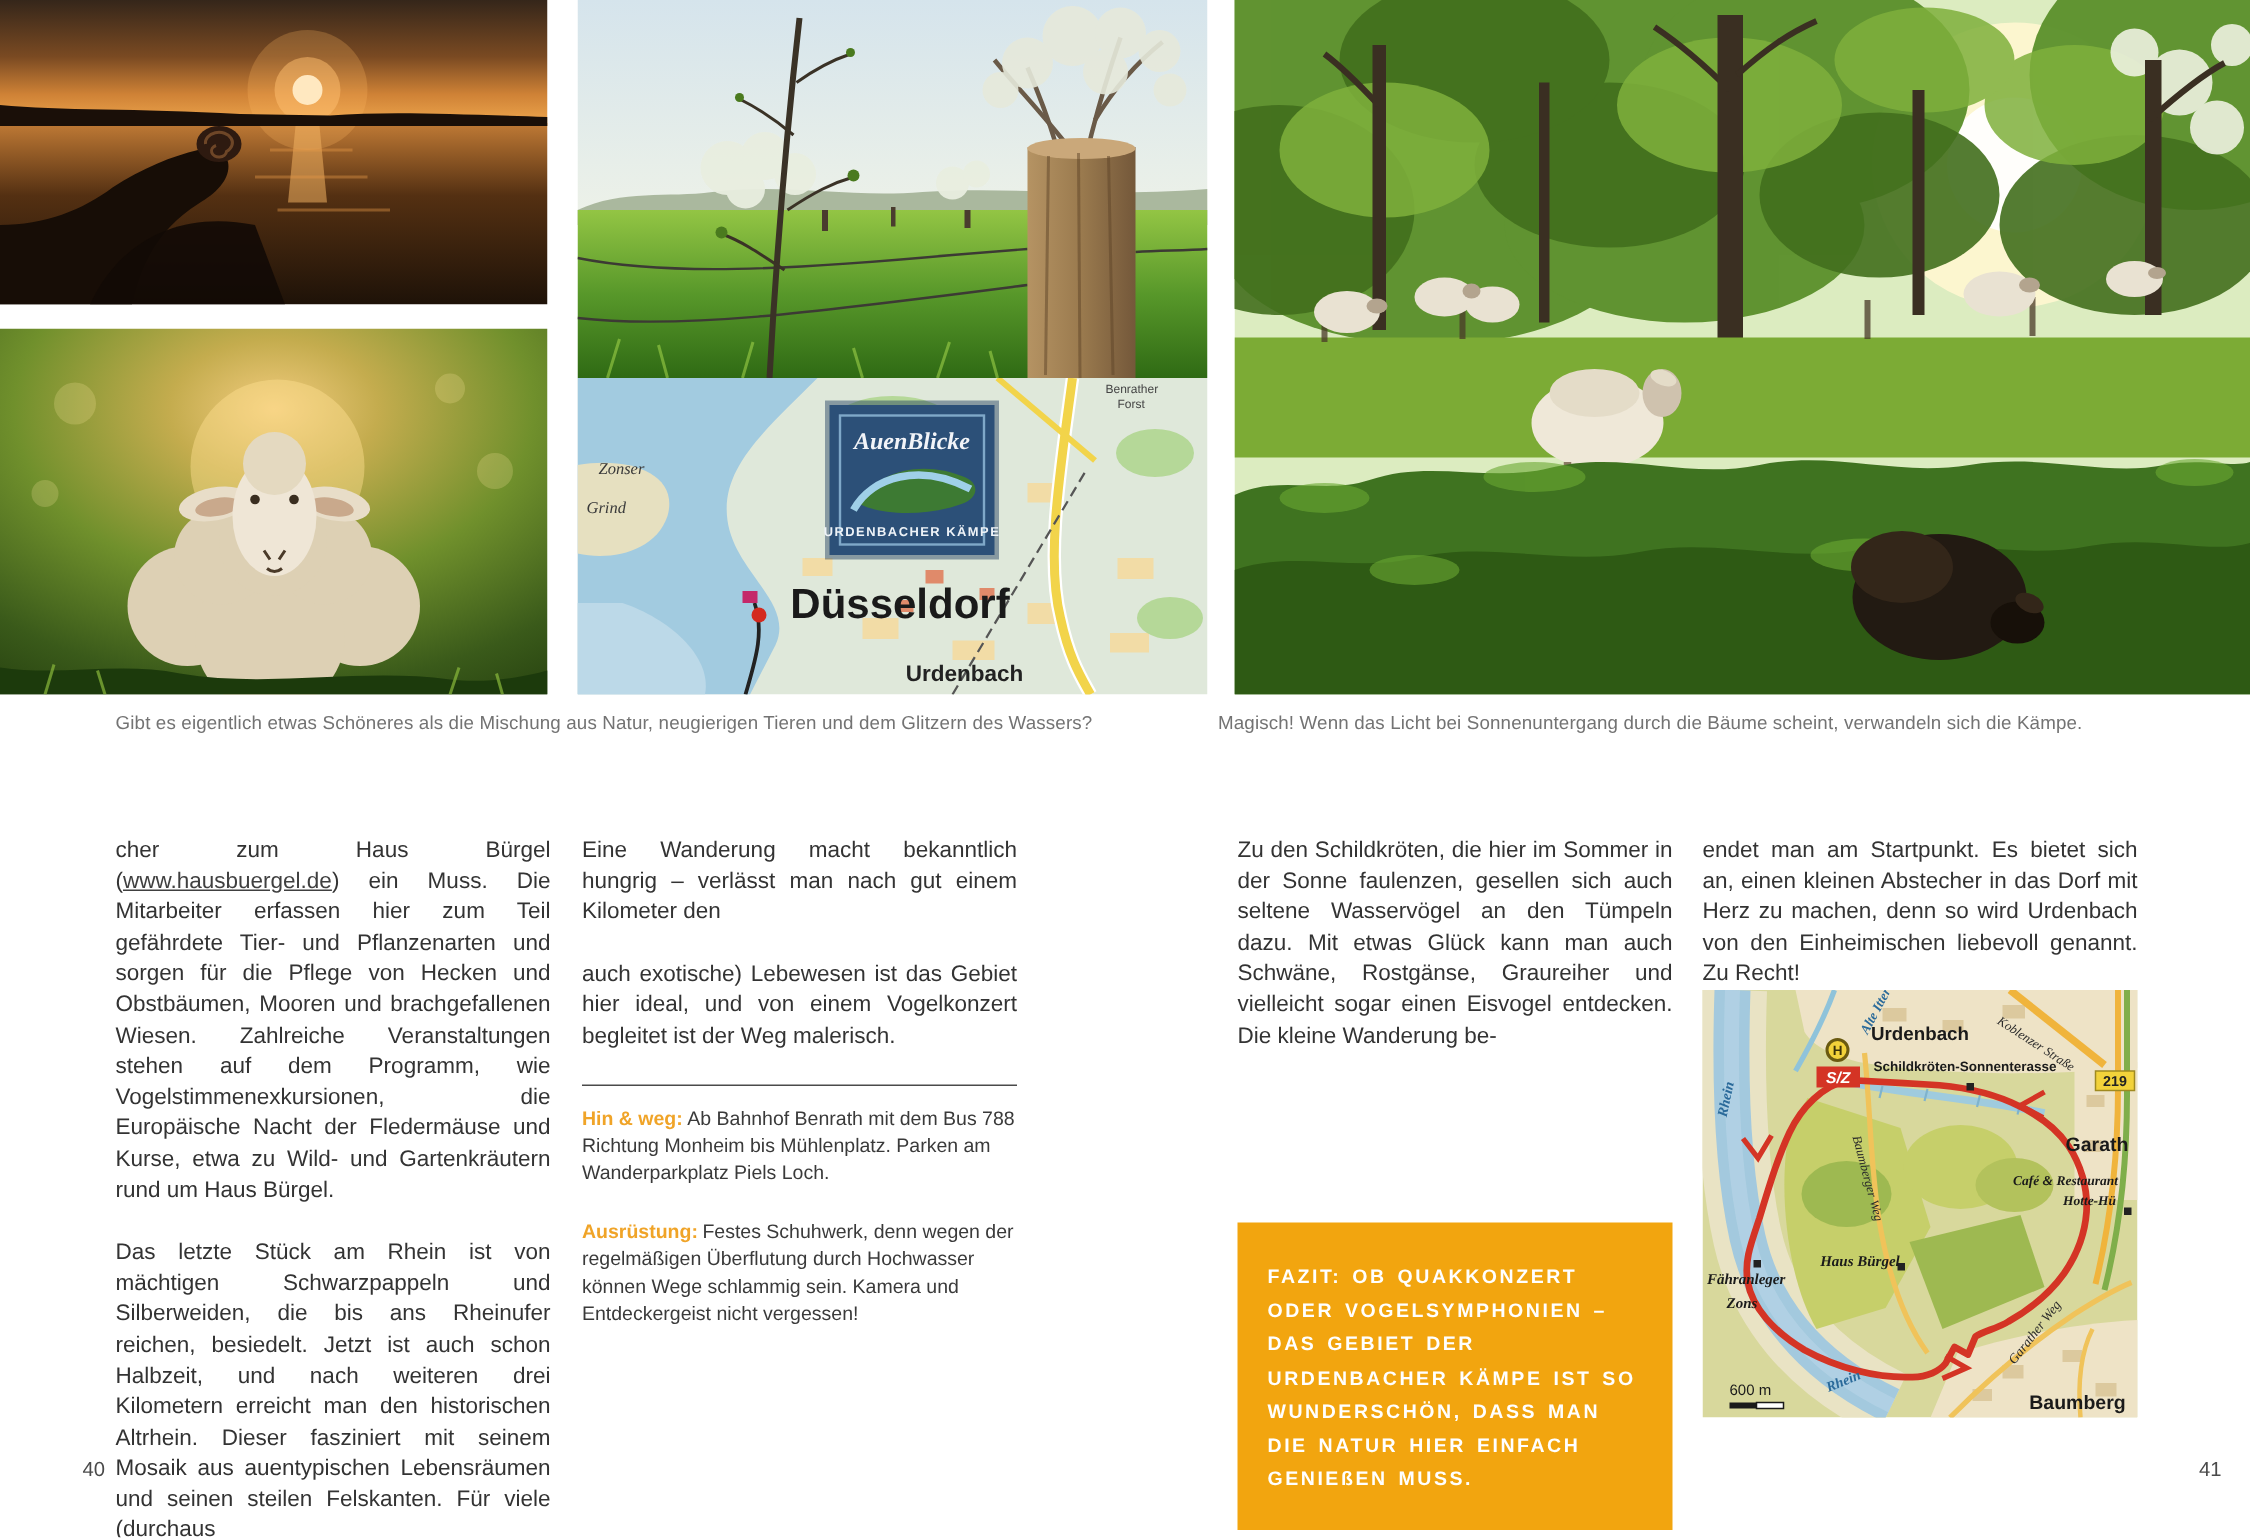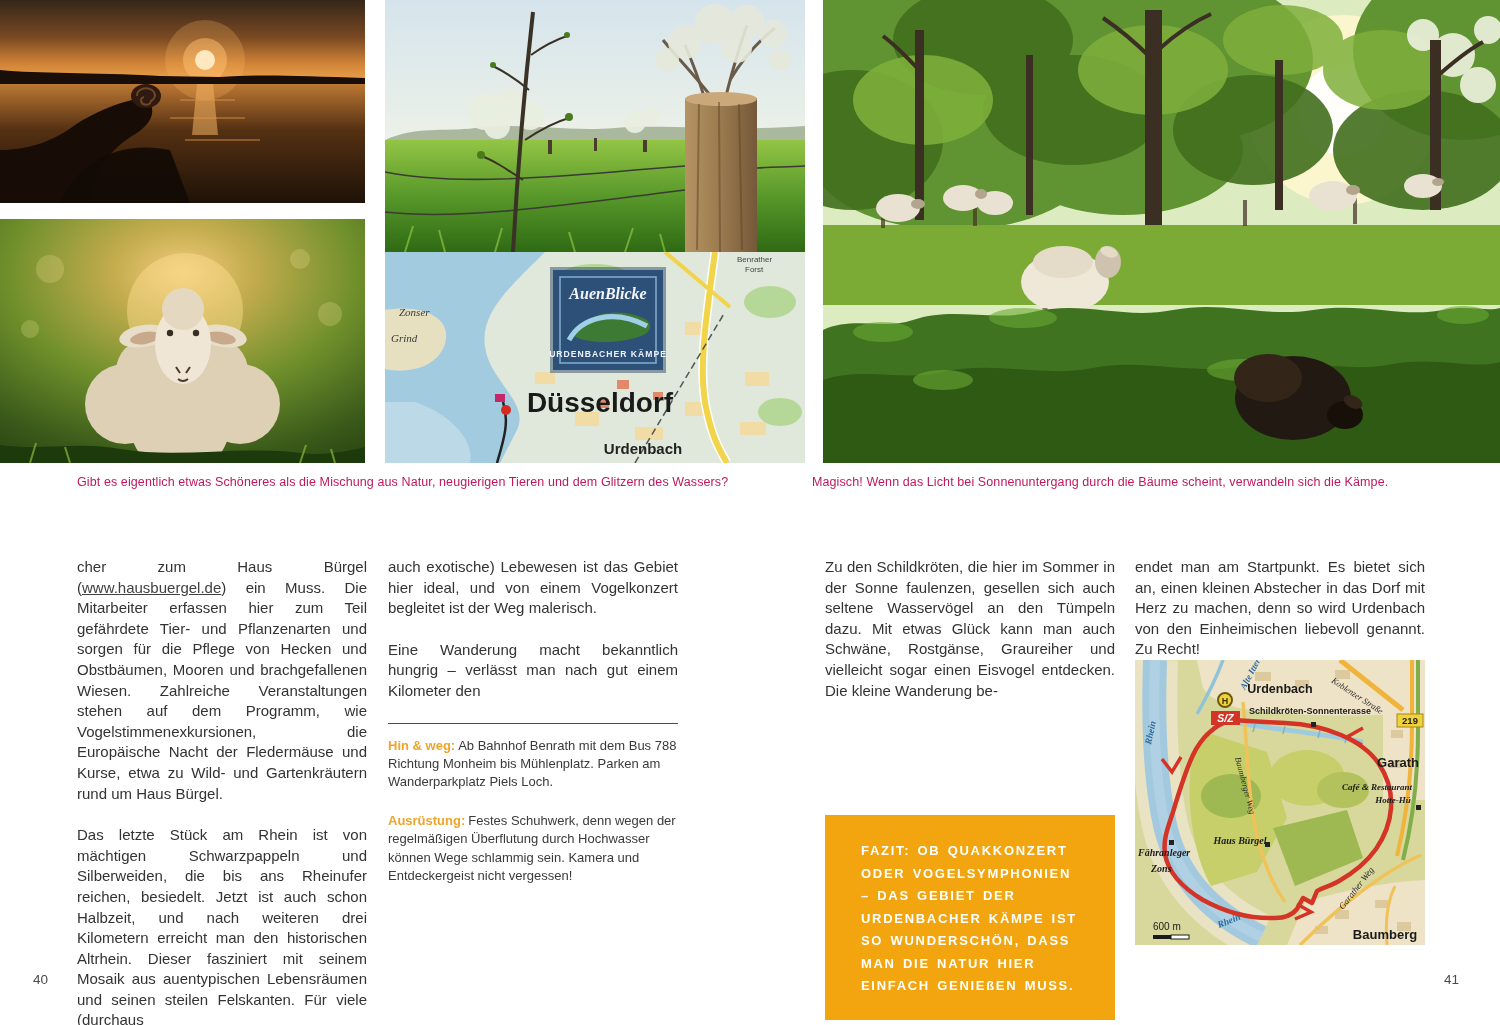--- a/index.html
+++ b/index.html
@@ -1,28 +1,28 @@
 <!DOCTYPE html>
 <html><head>
 <meta charset="utf-8">
 <style>
   html,body{margin:0;padding:0;background:#ffffff;}
   body{width:1500px;height:1025px;font-family:"Liberation Sans",sans-serif;}
   .page{position:relative;width:1500px;height:1025px;background:#fff;overflow:hidden;}
   .ph{position:absolute;display:block;}
-  .caption{position:absolute;top:475px;font-size:12.5px;color:#be185d;letter-spacing:.1px;}
+  .caption{position:absolute;top:475px;font-size:12.5px;color:#737373;letter-spacing:.1px;}
   .col{position:absolute;top:557px;width:290px;font-size:15px;line-height:20.6px;color:#333;text-align:justify;}
   .col p{margin:0 0 21px;}
   a.link{color:#404040;text-decoration:underline;cursor:pointer;}
   .rule{border-top:1.3px solid #4a4a4a;margin:0 0 13px;}
   .info{font-size:13px;line-height:18.2px;margin:0 0 11px;text-align:left;color:#3a3a3a;}
   .info-label{color:#F0A428;font-weight:bold;margin-right:3px;}
   .fazit{position:absolute;left:825px;top:815px;width:290px;box-sizing:border-box;background:#F2A50F;color:#fff;
-         padding:25px 36px 22px;font-size:13px;font-weight:bold;letter-spacing:1.7px;line-height:22.5px;word-spacing:2px;}
-  .pagenum{position:absolute;top:972px;font-size:13.5px;color:#4a4a4a;}
+         padding:25px 20px 22px;font-size:13px;font-weight:bold;letter-spacing:1.7px;line-height:22.5px;word-spacing:2px;}
+  .pagenum{position:absolute;top:972px;font-size:13.5px;color:#4a4a4a;margin-left:22px;}
   svg text{font-family:"Liberation Sans",sans-serif;}
   .serifit{font-family:"Liberation Serif",serif;font-style:italic;}
 </style>
 </head>
 <body>
 
 <div class="page">
 
   <svg class="ph" style="left:0;top:0" width="365" height="203" viewBox="0 0 365 203">
     <defs>
@@ -333,22 +333,22 @@
 
   <div class="caption" style="left:77px">Gibt es eigentlich etwas Schöneres als die Mischung aus Natur, neugierigen Tieren und dem Glitzern des Wassers?</div>
   <div class="caption" style="left:812px">Magisch! Wenn das Licht bei Sonnenuntergang durch die Bäume scheint, verwandeln sich die Kämpe.</div>
 
   <div class="col" style="left:77px">
     <p><span>cher zum Haus Bürgel (</span><a class="link">www.hausbuergel.de</a><span>) ein Muss. Die Mitarbeiter erfassen hier zum Teil gefährdete Tier- und Pflanzenarten und sorgen für die Pflege von Hecken und Obstbäumen, Mooren und brachgefallenen Wiesen. Zahlreiche Veranstaltungen stehen auf dem Programm, wie Vogelstimmenexkursionen, die Europäische Nacht der Fledermäuse und Kurse, etwa zu Wild- und Gartenkräutern rund um Haus Bürgel.</span></p>
     <p>Das letzte Stück am Rhein ist von mächtigen Schwarzpappeln und Silberweiden, die bis ans Rheinufer reichen, besiedelt. Jetzt ist auch schon Halbzeit, und nach weiteren drei Kilometern erreicht man den historischen Altrhein. Dieser fasziniert mit seinem Mosaik aus auentypischen Lebensräumen und seinen steilen Felskanten. Für viele (durchaus</p>
   </div>
 
   <div class="col" style="left:388px">
+    <p>Eine Wanderung macht bekanntlich hungrig – verlässt man nach gut einem Kilometer den</p>
     <p>auch exotische) Lebewesen ist das Gebiet hier ideal, und von einem Vogelkonzert begleitet ist der Weg malerisch.</p>
-    <p>Eine Wanderung macht bekanntlich hungrig – verlässt man nach gut einem Kilometer den</p>
     <div class="rule"></div>
     <p class="info"><span class="info-label">Hin &amp; weg:</span><span>Ab Bahnhof Benrath mit dem Bus 788 Richtung Monheim bis Mühlenplatz. Parken am Wanderparkplatz Piels Loch.</span></p>
     <p class="info" style="margin-bottom:0"><span class="info-label">Ausrüstung:</span><span>Festes Schuhwerk, denn wegen der regelmäßigen Überflutung durch Hochwasser können Wege schlammig sein. Kamera und Entdeckergeist nicht vergessen!</span></p>
 
   </div>
 
   <div class="col" style="left:825px">
     <p>Zu den Schildkröten, die hier im Sommer in der Sonne faulenzen, gesellen sich auch seltene Wasservögel an den Tümpeln dazu. Mit etwas Glück kann man auch Schwäne, Rostgänse, Graureiher und vielleicht sogar einen Eisvogel entdecken. Die kleine Wanderung be-</p>
   </div>
 

